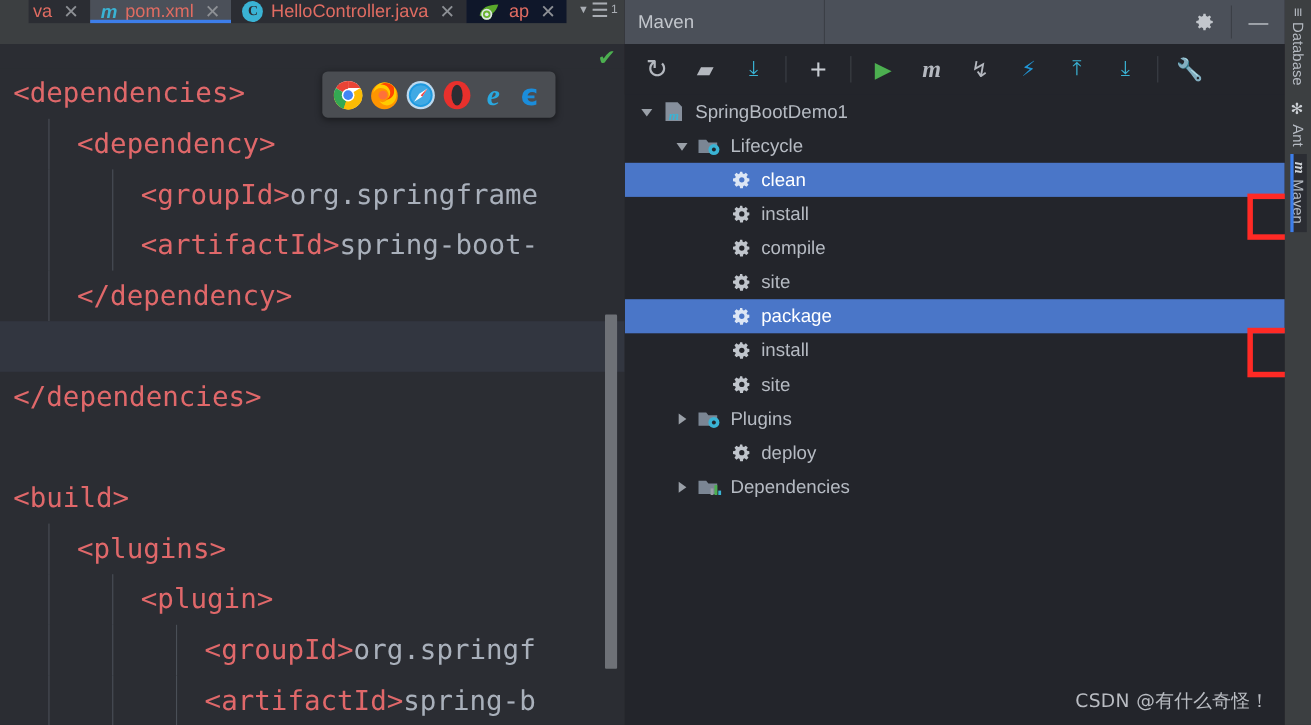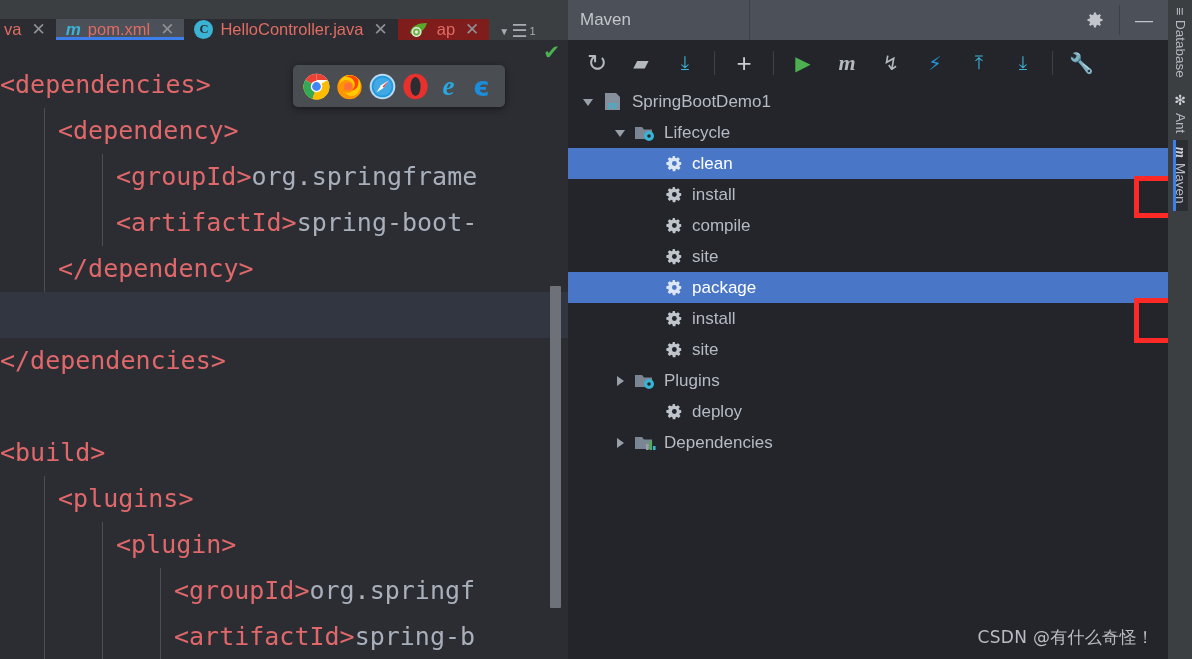--- a/index.html
+++ b/index.html
@@ -7,21 +7,21 @@
     width:1192px;height:659px;overflow:hidden;position:relative;
     font-family:"Liberation Sans","DejaVu Sans",sans-serif;
     -webkit-font-smoothing:antialiased;
   }
   #root{position:absolute;inset:0;display:flex;}
 
   
   .editor-pane{position:relative;width:568px;height:659px;background:#2b2d33;overflow:hidden;flex:0 0 568px;}
 
   
-  .tabstrip{height:40px;background:#3c3f41;display:flex;align-items:flex-end;position:relative;}
+  .tabstrip{height:40px;background:#3c3f41;display:flex;align-items:flex-start;position:relative;padding-left:26px;}
   .tab{display:flex;align-items:center;gap:7px;padding:0 10px;position:relative;
        font-size:16.5px;color:#e06c62;white-space:nowrap;background:#35383d;}
   .tab.partial{background:#2b2d33;color:#e06c62;padding-left:4px;}
   .tab.active{background:#4b5059;}
   .tab.active::after{content:"";position:absolute;left:0;right:0;bottom:0;height:3px;background:#3d7eea;}
   .tab .ticon{font-size:17px;font-style:italic;font-weight:bold;color:#3ab3d4;line-height:1;}
   .tab .tclose{color:#8d9095;font-size:17px;margin-left:3px;font-weight:300;}
   .c-badge{width:19px;height:19px;border-radius:50%;background:#3ab3d4;color:#2b2d33;
            font-size:12.5px;font-weight:bold;display:flex;align-items:center;justify-content:center;
            font-family:"Liberation Serif",serif;}
@@ -29,21 +29,21 @@
   .tabs-overflow{display:flex;align-items:center;gap:2px;padding:0 10px;color:#a9adb3;font-size:14px;}
 
   
   .editor-topbar{height:22px;background:#2b2d33;position:relative;}
   .editor-topbar .check{position:absolute;right:8px;top:0px;color:#4caf50;font-size:20px;font-weight:bold;}
 
   
   .code{position:absolute;top:40px;left:0;right:0;bottom:0;overflow:hidden;
         font-family:"DejaVu Sans Mono","Liberation Mono",monospace;
         font-size:25px;line-height:46px;white-space:pre;padding-top:22px;}
-  .code .ln{position:relative;height:46px;padding-left:0px;}
+  .code .ln{position:relative;height:46px;padding-left:12px;}
   .code .ln.hl{background:#323640;}
   .tagp{color:#e0686a;}
   .txt{color:#a9b0bb;}
   .indent-guide{position:absolute;top:0;bottom:0;width:1px;background:#4a4f57;}
 
   
   .browser-pop{position:absolute;left:293px;top:65px;height:42px;background:#4a4d52;border-radius:5px;
     display:flex;align-items:center;gap:6px;padding:0 10px;box-shadow:0 2px 7px rgba(0,0,0,.45);}
   .bicon{width:27px;height:27px;border-radius:50%;display:flex;align-items:center;justify-content:center;
          font-size:18px;font-weight:bold;position:relative;}
@@ -107,21 +107,21 @@
         <span class="tlabel">pom.xml</span>
         <span class="tclose">✕</span>
       </div>
 
       <div class="tab" style="background:#2b2d33;">
         <span class="c-badge">C</span>
         <span class="tlabel">HelloController.java</span>
         <span class="tclose">✕</span>
       </div>
 
-      <div class="tab" style="background:#7f1d1d;">
+      <div class="tab" style="background:#0f172a;">
         <span class="leaf-icon">
           <svg width="22" height="18" viewBox="0 0 22 18">
             <path d="M2 12 C3 5 10 2 19 2 C17 9 11 14 4 13 Z" fill="#5aa82b"></path>
             <circle cx="8.5" cy="11" r="5" fill="#6ab42f"></circle>
             <circle cx="8.5" cy="11" r="4.2" fill="none" stroke="#dfe6e8" stroke-width="1.6"></circle>
             <circle cx="8.5" cy="11" r="1.7" fill="#dfe6e8"></circle>
           </svg>
         </span>
         <span class="tlabel">ap</span>
         <span class="tclose">✕</span>

